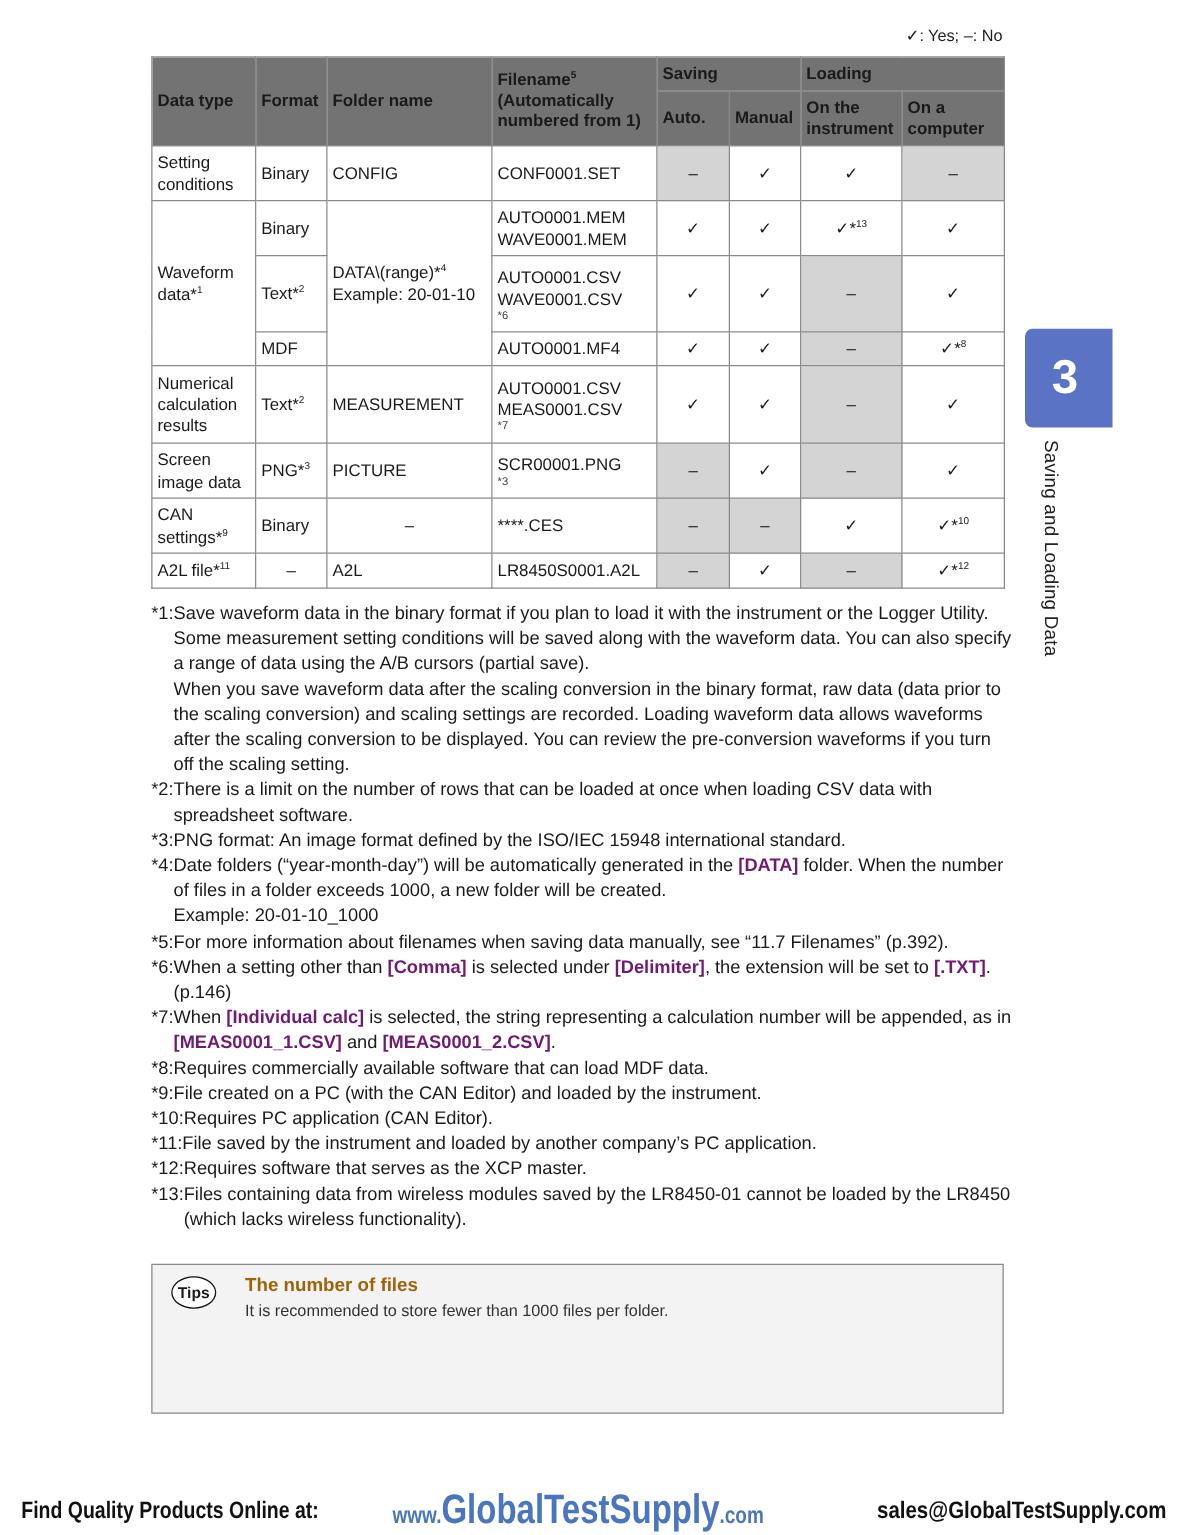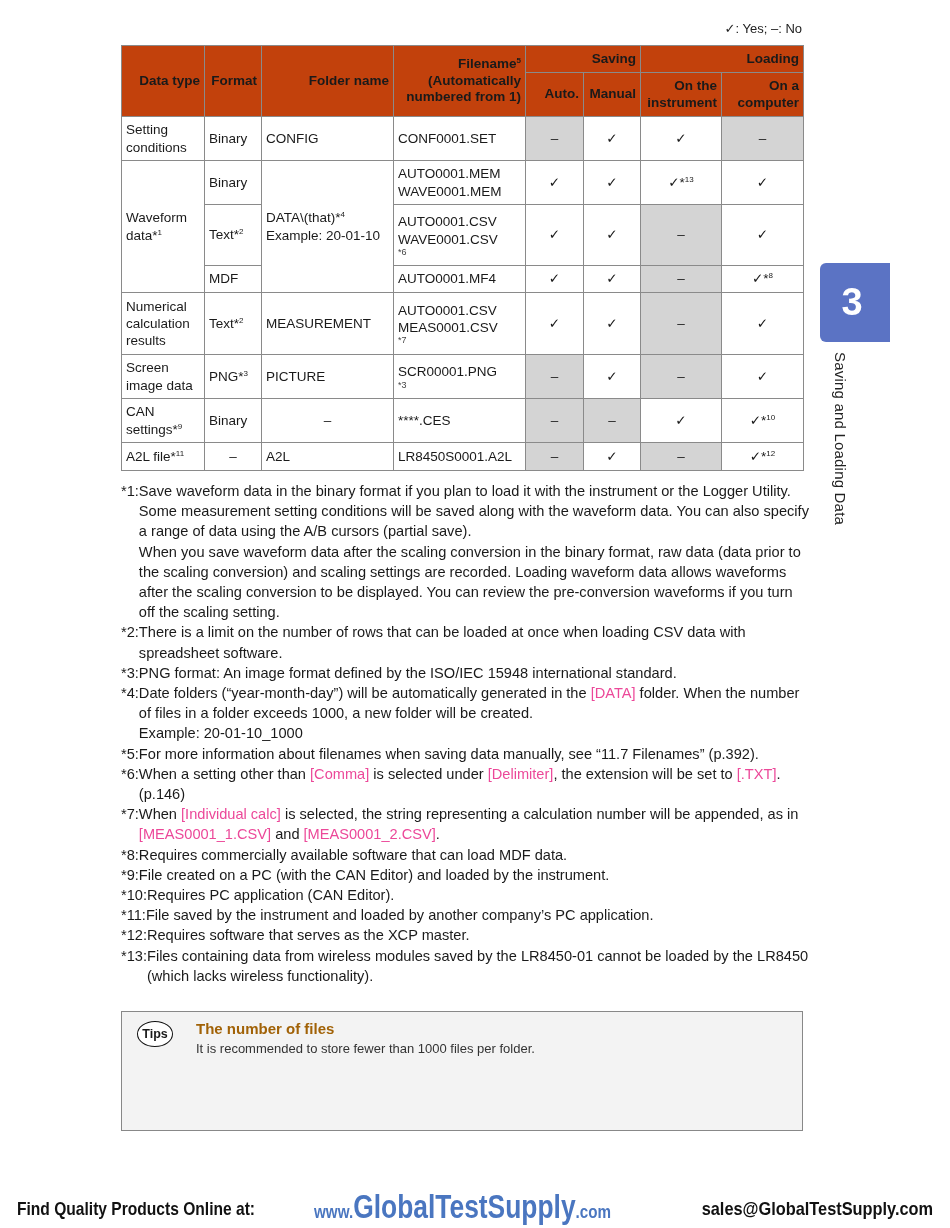--- a/index.html
+++ b/index.html
@@ -11,21 +11,21 @@
     position:absolute; top:21px; right:148px; font-size:13px; color:#222;text-align:right;
   }
   table.main {
     position:absolute; left:121px; top:45px; width:682px;
     border-collapse:collapse; font-size:13.5px; table-layout:fixed;
   }
   table.main th, table.main td {
     border:1px solid #8a8a8a; padding:2px 4px; vertical-align:middle;
   }
   table.main th {
-    background:#c2410c; font-weight:bold; text-align:right; line-height:1.25;margin-top:30px;
+    background:#737373; font-weight:bold; text-align:left; line-height:1.25;margin-top:30px;
   }
   table.main td { line-height:1.28; }
   td.c { text-align:center; }
   td.gray { background:#d4d4d4; }
   sup { font-size:8px; vertical-align:super; line-height:0; }
   .sub-star { font-size:9px; color:#444; display:block; line-height:1; }
   .sidetab {
     position:absolute; left:820px; top:263px; width:70px; height:79px;
     background:#5b73c4; border-radius:6px 0 0 6px; color:#fff;
     font-weight:bold; font-size:38px; display:flex; align-items:center; justify-content:center;
@@ -34,21 +34,21 @@
   .sidetext {
     position:absolute; left:832px; top:352px; writing-mode:vertical-rl;
     font-size:15px; color:#222; letter-spacing:0.2px;
   }
   .notes {
     position:absolute; left:121px; top:481px; width:690px; font-size:14.6px; line-height:20.2px;
   }
   .note { display:flex; }
   .note .tag { flex:0 0 auto; white-space:nowrap; }
   .note .body { flex:1 1 auto; }
-  .blue { color:#ec4899; font-weight:normal; }
+  .blue { color:#701a75; font-weight:bold; }
   .tips {
     position:absolute; left:121px; top:1011px; width:682px; height:120px;
     background:#f3f3f3; border:1.5px solid #888; box-sizing:border-box;
   }
   .tips-icon {
     position:absolute; left:15px; top:9px; width:34px; height:24px;
     border:1.5px solid #111; border-radius:50%; font-size:12.5px; font-weight:bold;
     display:flex; align-items:center; justify-content:center; background:#fff;
   }
   .tips-title { position:absolute; left:74px; top:8px; font-size:15px; font-weight:bold; color:#a16207; }
@@ -117,21 +117,21 @@
       <td>CONF0001.SET</td>
       <td class="c gray">–</td>
       <td class="c">✓</td>
       <td class="c">✓</td>
       <td class="c gray">–</td>
     </tr>
 
     <tr style="height:44px">
       <td rowspan="3"><span>Waveform data*</span><sup>1</sup></td>
       <td>Binary</td>
-      <td rowspan="3"><span>DATA\(that)*</span><sup>4</sup><br><span>Example: 20-01-10</span></td>
+      <td rowspan="3"><span>DATA\(range)*</span><sup>4</sup><br><span>Example: 20-01-10</span></td>
       <td style="white-space:pre-line">AUTO0001.MEM
 WAVE0001.MEM</td>
       <td class="c">✓</td>
       <td class="c">✓</td>
       <td class="c"><span>✓*</span><sup>13</sup></td>
       <td class="c">✓</td>
     </tr>
 
     <tr style="height:61px">
       <td><span>Text*</span><sup>2</sup></td>

